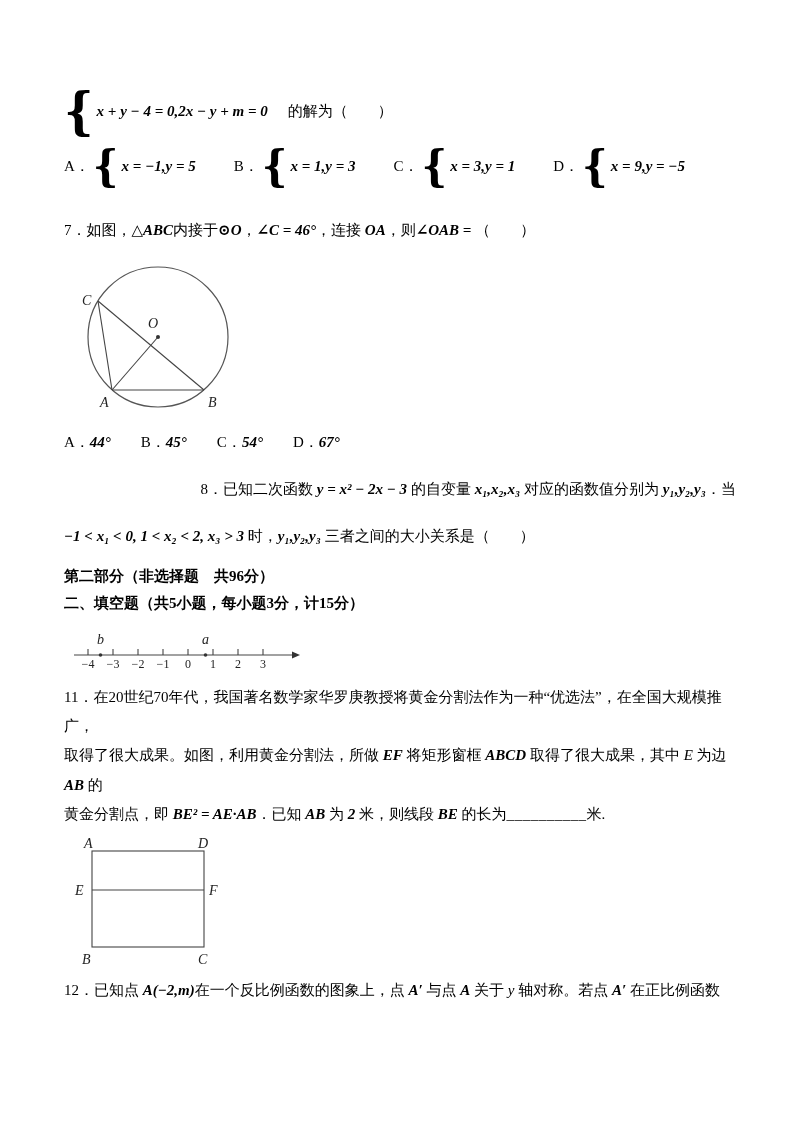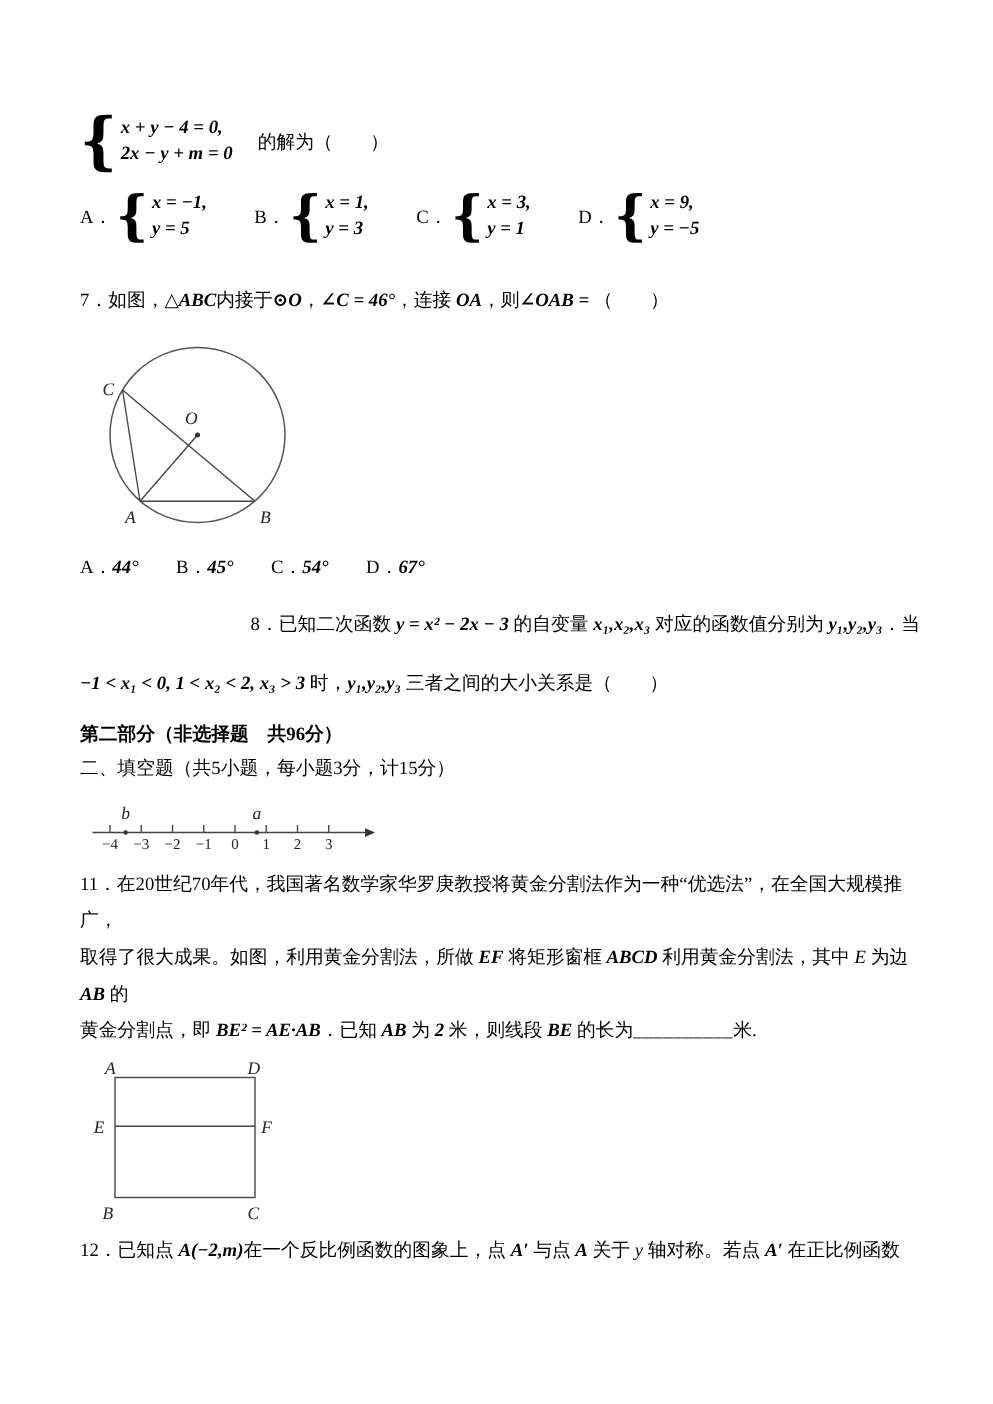--- a/index.html
+++ b/index.html
@@ -17,33 +17,33 @@
   .blank { letter-spacing:0.5px; }
 
   .stem { line-height:1.75; margin-bottom:12px; }
   .tall { line-height:1.95; }
 
   
   .sysrow { display:flex; align-items:center; margin-bottom:18px; }
   .brace { font-weight:bold; line-height:0.85; display:inline-block; transform:scaleY(1.08); font-family:"DejaVu Serif",serif; }
   .brace.big { font-size:46px; }
   .brace.small { font-size:40px; }
-  .syslines { display:inline-flex; flex-direction:column; line-height:1.4; margin-left:3px; }
+  .syslines { display:inline-flex; flex-direction:row; line-height:1.4; margin-left:3px; }
   .suffix { margin-left:20px; }
 
   .choicerow { display:flex; align-items:center; margin-bottom:26px; }
   .syschoices { gap:38px; margin-bottom:34px; }
   .syschoice { display:flex; align-items:center; }
   .clabel { margin-right:3px; }
   .q7choices { gap:30px; margin-top:10px; margin-bottom:24px;align-items:center; }
   .q8choices { gap:42px; margin-bottom:24px; }
   .choice > span { white-space:nowrap; }
 
   .center-bold { text-align:left; font-weight:bold; margin-bottom:8px; }
-  .secthead { font-weight:normal; margin-bottom:16px; }
+  .secthead { font-weight:bold; margin-bottom:16px; }
 
   figure.diagram { margin:0 0 10px 6px; }
   svg { display:block; }
   svg text { font-family:"Liberation Serif","DejaVu Serif",serif; fill:#222; }
   .ptlabel { font-style:italic; font-size:14px; }
   .ticklabel { font-size:12px; }
   .stroke { stroke:#555; fill:none; stroke-width:1.2; }
   .thin   { stroke:#444; fill:none; stroke-width:1.1; }
 
   .mb8  { margin-bottom:8px; }
@@ -155,21 +155,21 @@
       <text class="ticklabel" x="193" y="39" text-anchor="middle">3</text>
       <circle cx="30.5" cy="26" r="1.8" fill="#333"></circle>
       <text class="ptlabel" x="27" y="15">b</text>
       <circle cx="135.5" cy="26" r="1.8" fill="#333"></circle>
       <text class="ptlabel" x="132" y="15">a</text>
     </svg>
   </figure>
 
   <div class="tall mb8">
     <div><span>11．在20世纪70年代，我国著名数学家华罗庚教授将黄金分割法作为一种“优选法”，在全国大规模推广，</span></div>
-    <div><span>取得了很大成果。如图，利用黄金分割法，所做 </span><span class="b">EF</span><span> 将矩形窗框 </span><span class="b">ABCD</span><span> 利用黄金分割法，其中 </span><span class="i">E</span><span> 为边 </span><span class="b">AB</span><span> 的</span></div>
+    <div><span>取得了很大成果。如图，利用黄金分割法，所做 </span><span class="b">EF</span><span> 将矩形窗框 </span><span class="b">ABCD</span><span> 取得了很大成果，其中 </span><span class="i">E</span><span> 为边 </span><span class="b">AB</span><span> 的</span></div>
     <div><span>黄金分割点，即 </span><span class="b">BE² = AE·AB</span><span>．已知 </span><span class="b">AB</span><span> 为 </span><span class="b">2</span><span> 米，则线段 </span><span class="b">BE</span><span> 的长为</span><span class="blank">__________</span><span>米.</span></div>
   </div>
 
   <figure class="diagram mb24">
     <svg width="156" height="130" viewBox="0 0 156 130">
       <rect class="thin" x="22" y="14" width="112" height="96"></rect>
       <line class="thin" x1="22" y1="53" x2="134" y2="53"></line>
       <text class="ptlabel" x="14" y="11">A</text>
       <text class="ptlabel" x="128" y="11">D</text>
       <text class="ptlabel" x="5" y="58">E</text>

